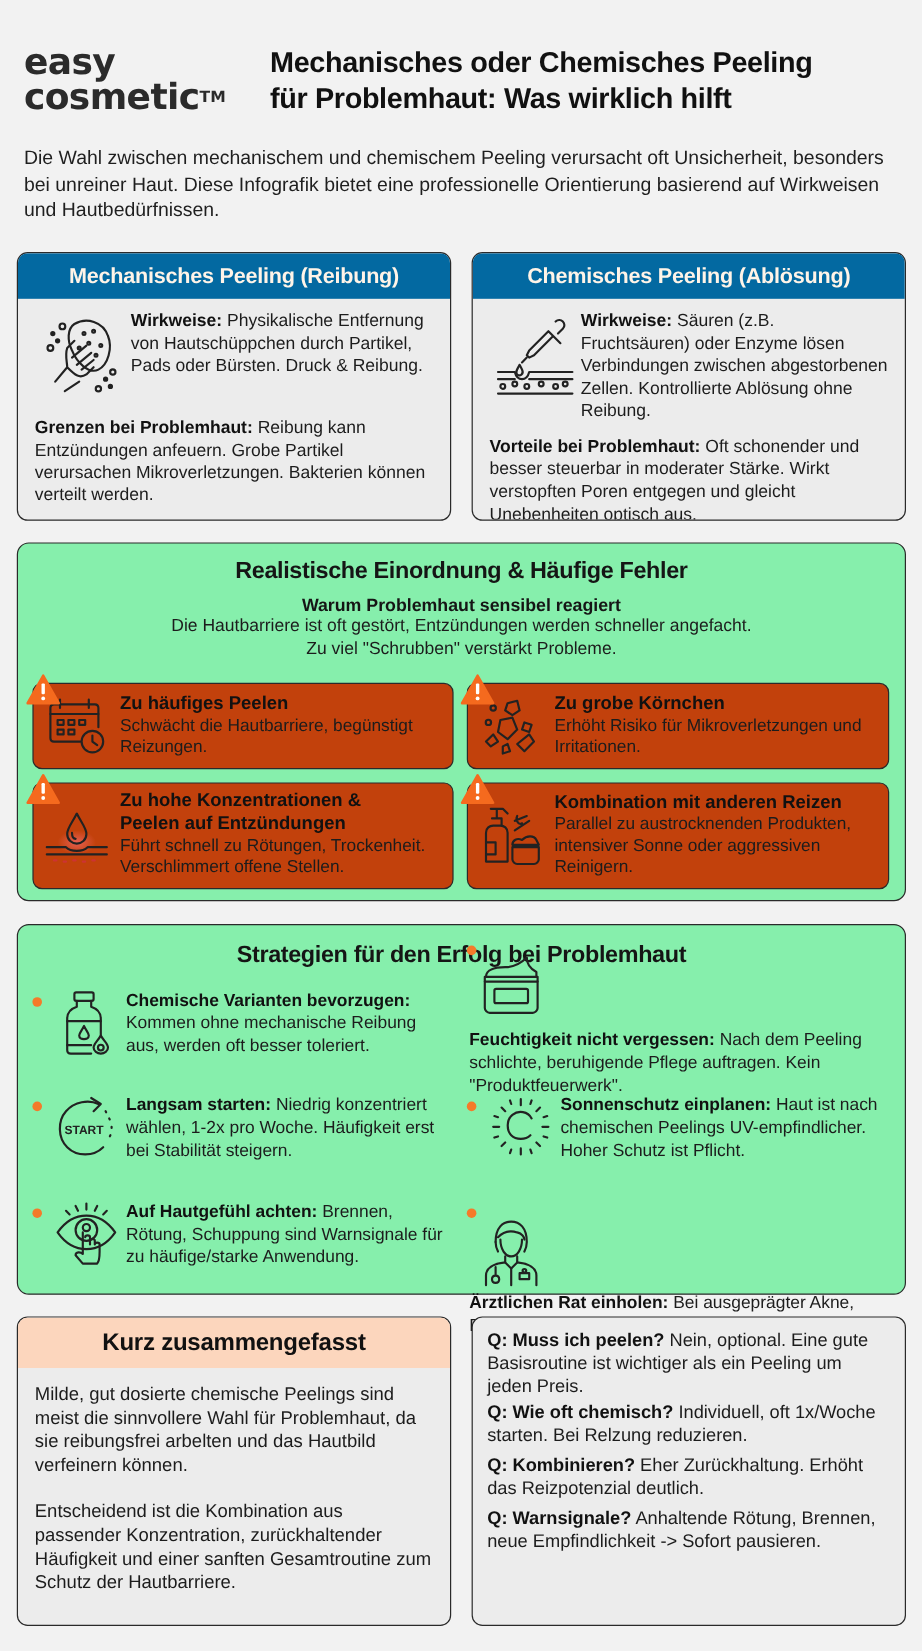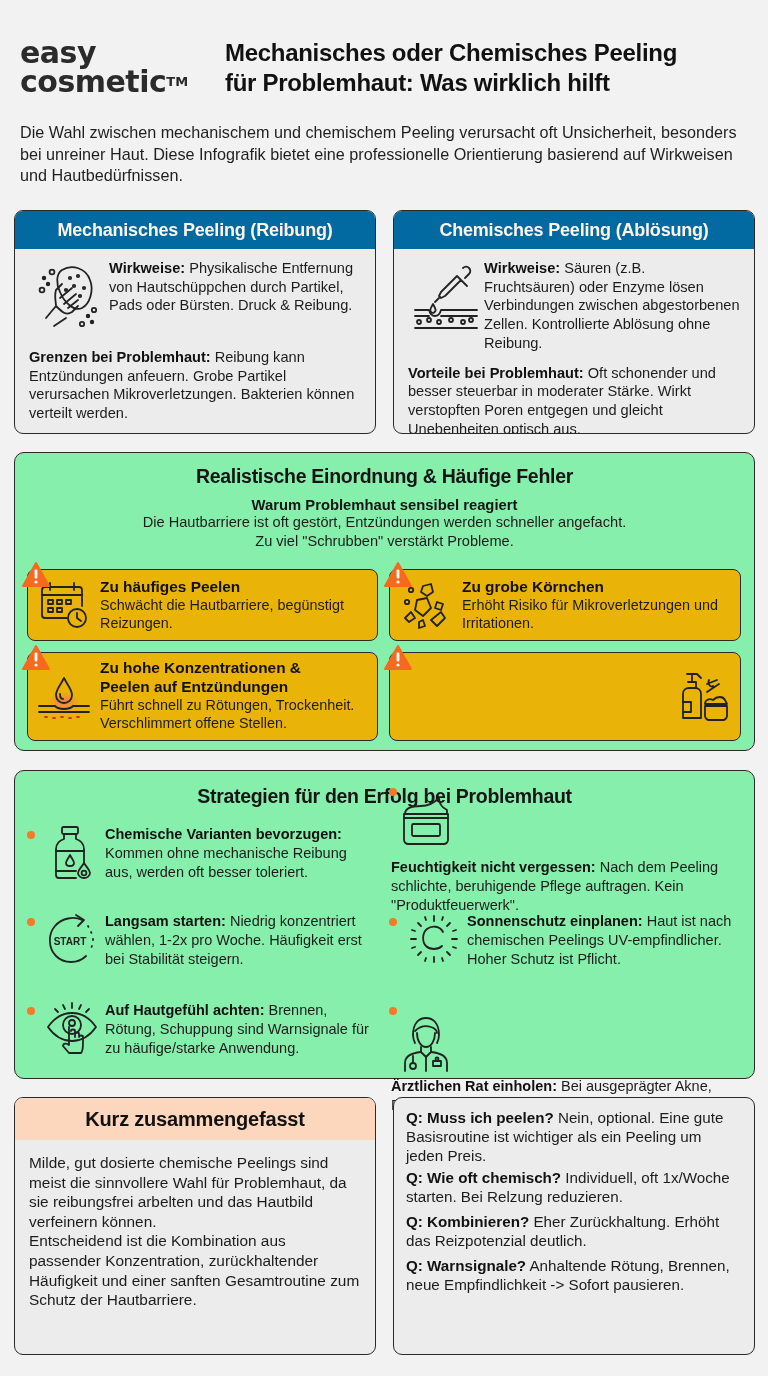--- a/index.html
+++ b/index.html
@@ -21,33 +21,33 @@
   .peel-body .ico { width: 80px; flex: 0 0 80px; height: 78px; display:flex; align-items:center; justify-content:center; }
   .peel-body .txt { flex: 1; }
   .peel-body .bottom { margin-top: 11px; }
   b { font-weight: bold; color: #111; }
 
   .section { position: absolute; border: 1.5px solid #2a2a2a; border-radius: 10px; background: #86efac; }
   .sec-title { text-align: center; font-weight: bold; font-size: 19.5px; color: #151515; letter-spacing: -0.3px; }
   .sec-sub { text-align: center; font-weight: bold; font-size: 14.8px; color: #151515; }
   .sec-desc { text-align: center; font-size: 14.6px; line-height: 18.5px; color: #1c1c1c; }
 
-  .mistake { position: absolute; border: 1.5px solid #2a2a2a; border-radius: 8px; background: #eab308; display: flex; justify-content: flex-end; }
+  .mistake { position: absolute; border: 1.5px solid #2a2a2a; border-radius: 8px; background: #c2410c; display: flex; }
   .mistake .ico { width: 72px; flex: 0 0 72px; display: flex; align-items: center; justify-content: center; }
   .mistake .txt { padding-top: 7px; font-size: 14.4px; line-height: 18.2px; color: #1c1c1c; }
   .mistake .txt .h { font-weight: bold; font-size: 15.4px; color: #111; line-height: 19px; }
   .warn { position: absolute; width: 30px; height: 27px; }
 
   .strat { position: absolute; display: flex; }
   .strat .dot { width: 8px; height: 8px; border-radius: 50%; background: #f47a2a; margin-top: 6px; flex: 0 0 8px; }
   .strat .ico { width: 62px; flex: 0 0 62px; height: 56px; display: flex; align-items: flex-start; justify-content: center; margin-left: 6px; }
   .strat .txt { font-size: 14.5px; line-height: 19px; color: #1c1c1c; margin-left: 2px; }
 
   .sum-body { padding: 13px 14px 0 14px; font-size: 15.4px; line-height: 19.6px; color: #1c1c1c; }
-  .sum-body p + p { }
+  .sum-body p + p { margin-top: 19px; }
   .faq-body { padding: 10px 12px 0 12px; font-size: 15.2px; line-height: 19px; color: #1c1c1c; }
   .faq-body p { margin-bottom: 3px; }
   svg { display: block; }
 </style>
 </head>
 <body>
 
 <div class="header">
   <div class="logo">
     <div>easy</div>
@@ -193,20 +193,24 @@
   <div class="ico">
     <svg width="54" height="54" viewBox="0 0 54 54" fill="none" stroke="#222" stroke-width="1.8" stroke-linecap="round" stroke-linejoin="round">
       <path d="M10 4 L20 4 L24 8 M15 4 L15 12 M11 12 L19 12 L19 18"></path>
       <path d="M6 24 C6 20 9 18 12 18 L18 18 C21 18 24 20 24 24 L24 48 L6 48 Z"></path>
       <path d="M6 32 L14 32 L14 42 L6 42"></path>
       <path d="M30 14 L40 10 M30 22 L42 14 M32 10 C30 14 34 18 36 16"></path>
       <path d="M28 34 C28 30 32 28 36 30 C40 26 46 26 48 30 L50 34 Z"></path>
       <path d="M28 36 L50 36 L50 46 C50 48 48 50 46 50 L32 50 C30 50 28 48 28 46 Z"></path>
     </svg>
   </div>
+  <div class="txt" style="padding-top:6px;">
+    <div class="h">Kombination mit anderen Reizen</div>
+    <div>Parallel zu austrocknenden Produkten, intensiver Sonne oder aggressiven Reinigern.</div>
+  </div>
 </div>
 
 <svg class="warn" style="left:21px; top:561px;" viewBox="0 0 30 27">
     <path d="M15 2 L28 25 L2 25 Z" fill="#f56a1e" stroke="#f56a1e" stroke-width="2" stroke-linejoin="round"></path>
     <rect x="13.6" y="8.5" width="2.8" height="9" rx="1" fill="#fff"></rect>
     <circle cx="15" cy="21" r="1.6" fill="#fff"></circle>
   </svg>
 <svg class="warn" style="left:383px; top:561px;" viewBox="0 0 30 27">
     <path d="M15 2 L28 25 L2 25 Z" fill="#f56a1e" stroke="#f56a1e" stroke-width="2" stroke-linejoin="round"></path>
     <rect x="13.6" y="8.5" width="2.8" height="9" rx="1" fill="#fff"></rect>

